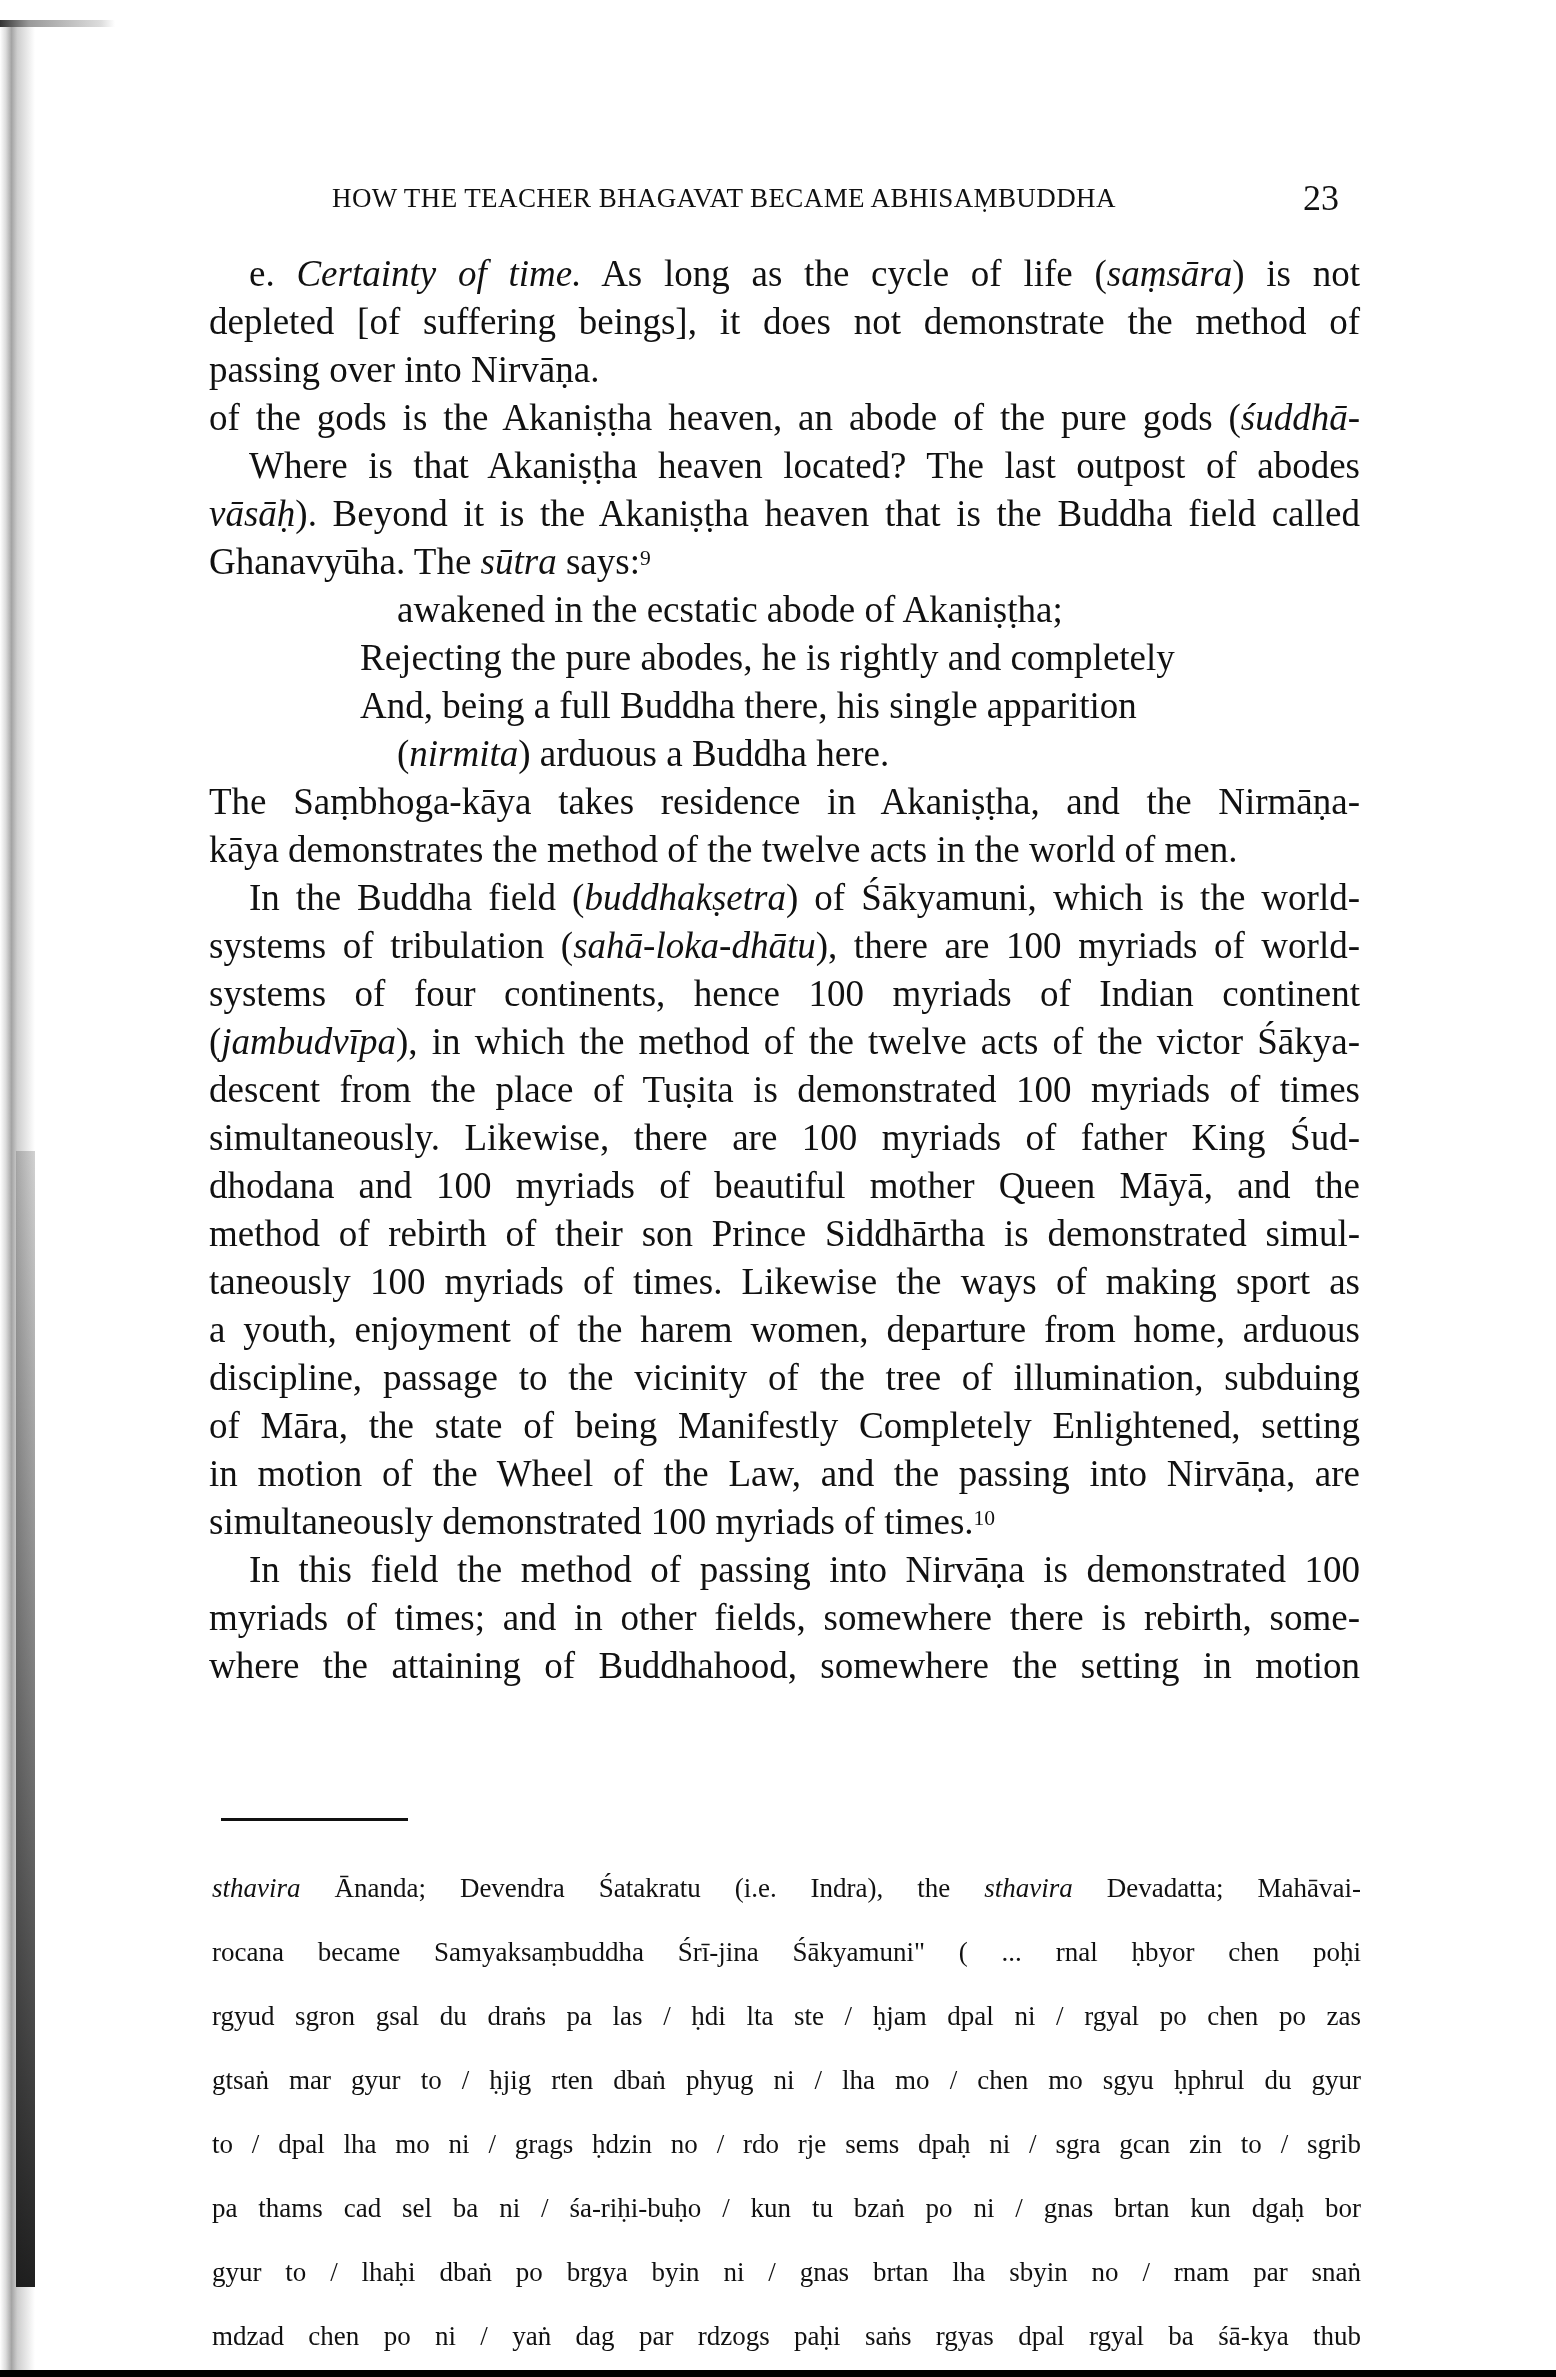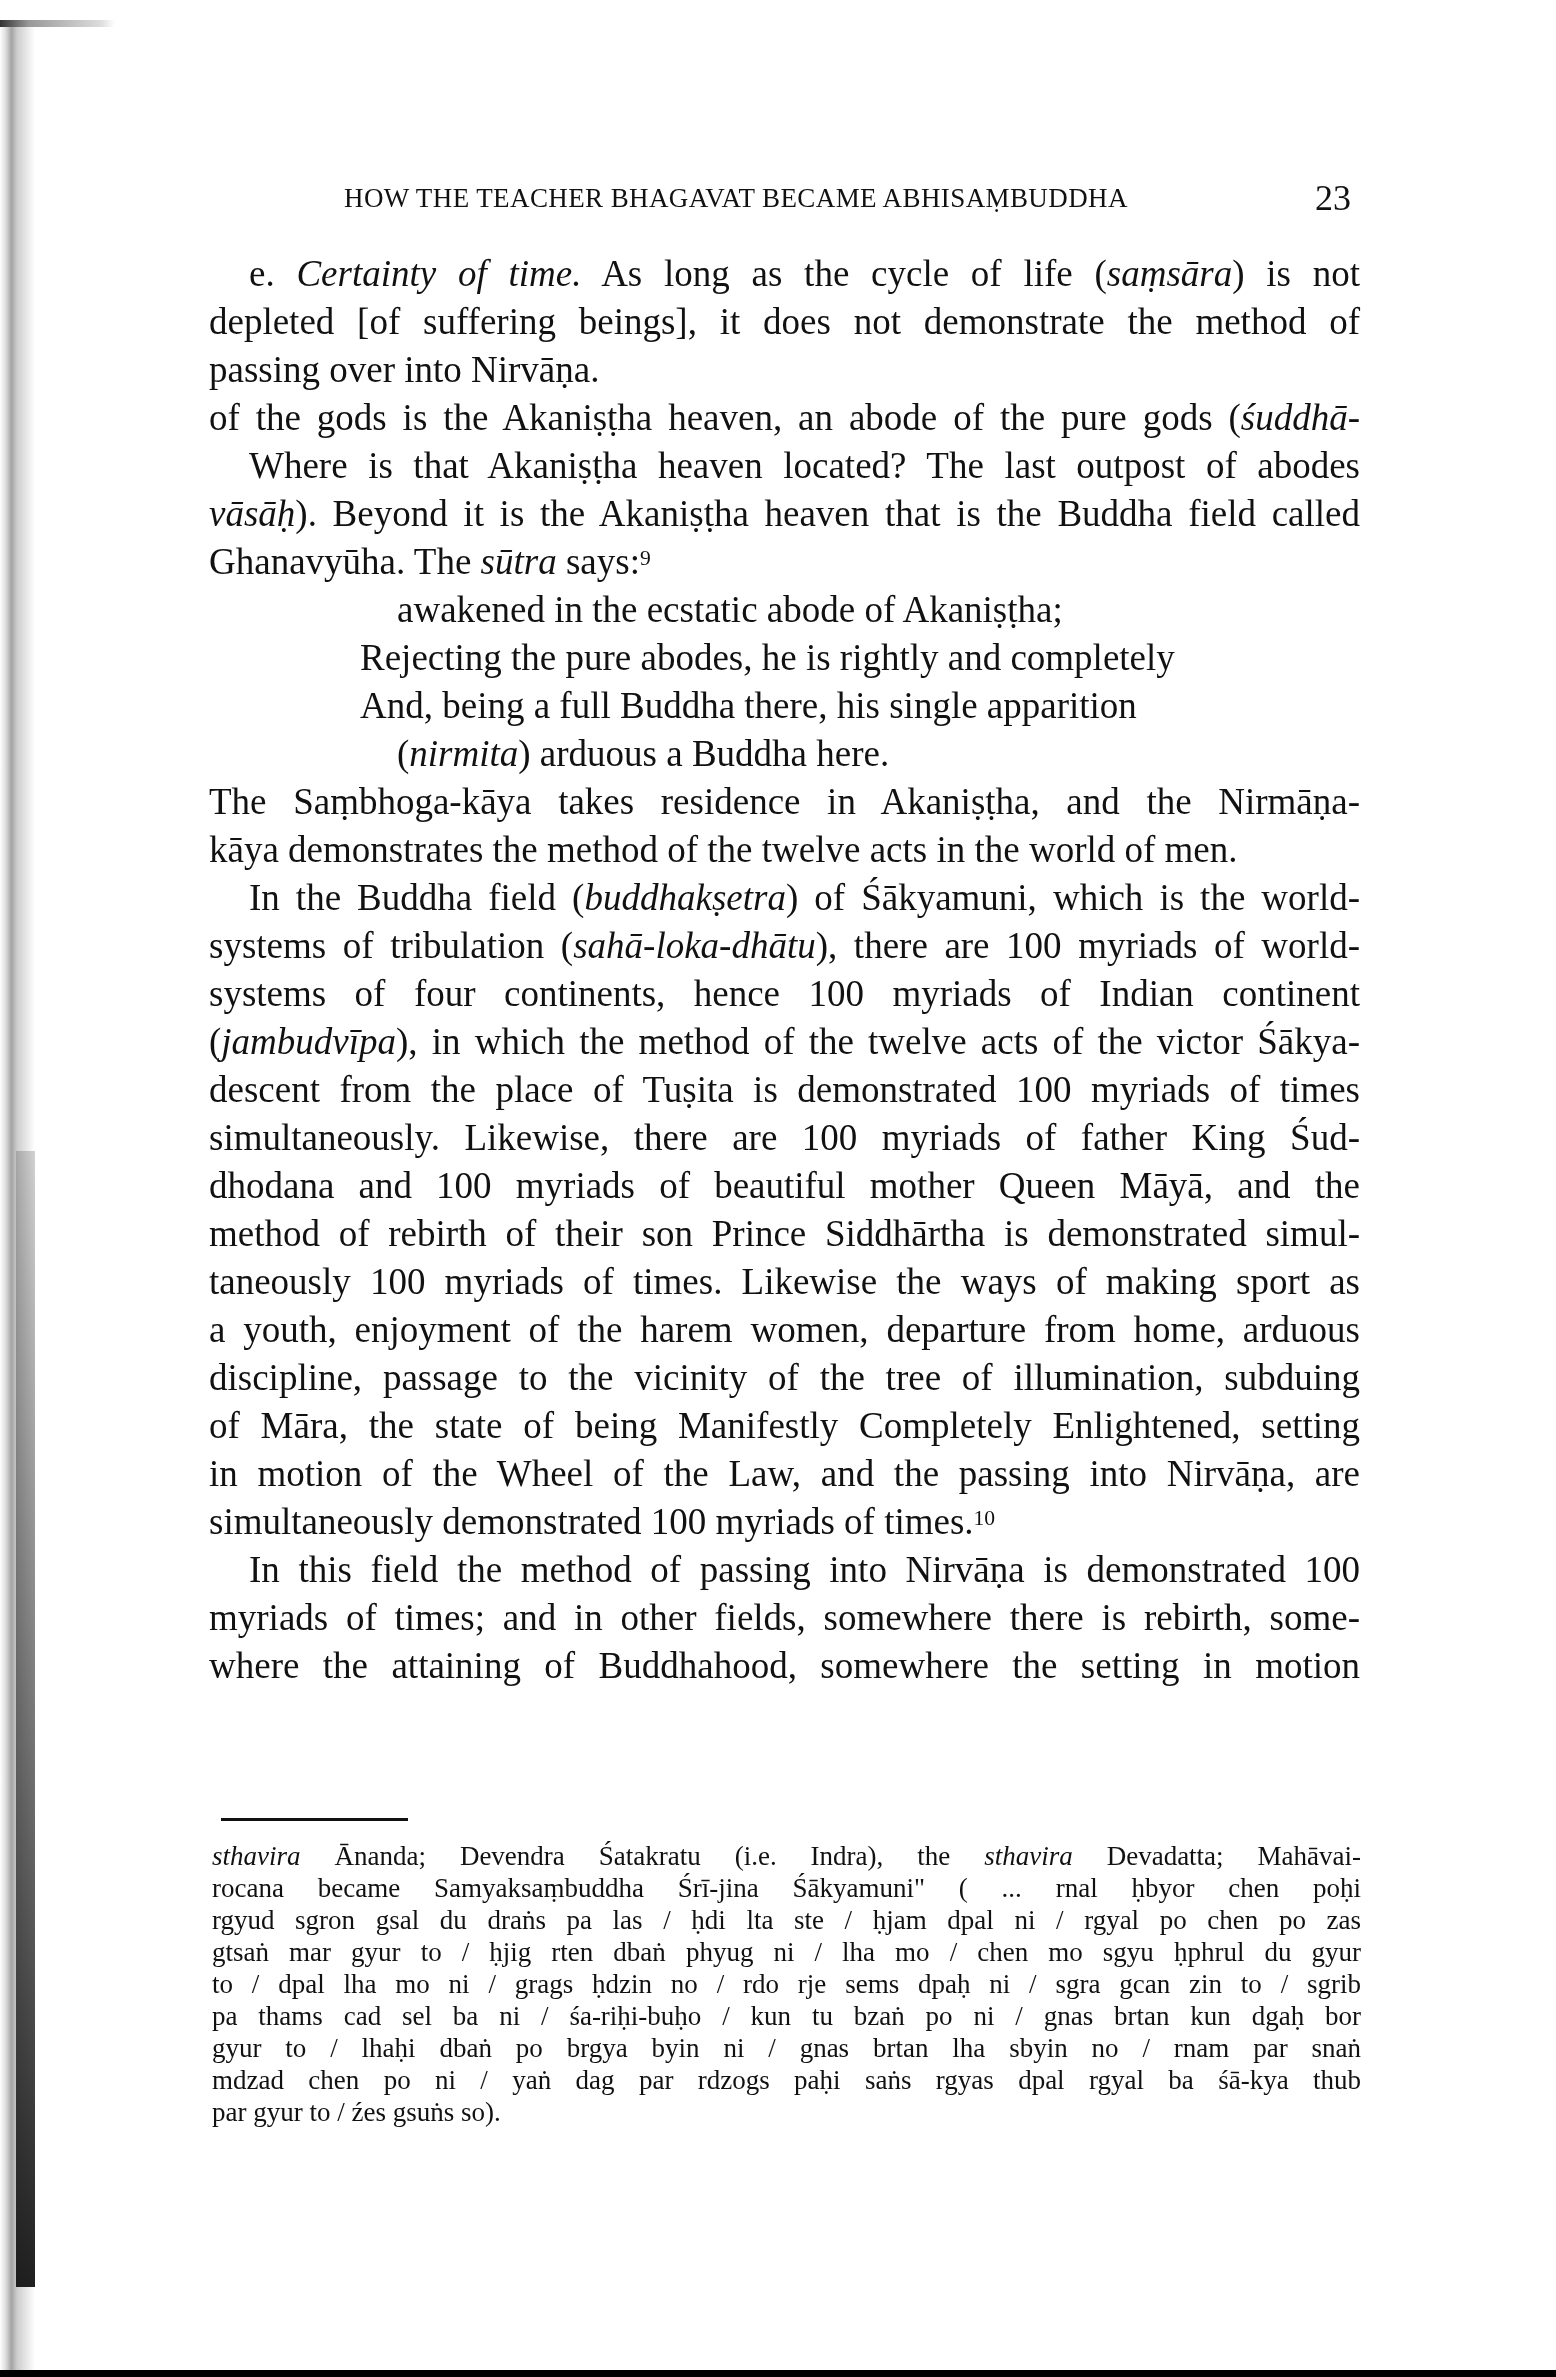--- a/index.html
+++ b/index.html
@@ -5,37 +5,37 @@
   html, body { margin: 0; padding: 0; background: #ffffff; }
   body { width: 1557px; height: 2377px; position: relative; overflow: hidden; font-family: "Liberation Serif", "DejaVu Serif", serif; color: #111; }
   .scan-edge-left { position: absolute; left: 0; top: 21.6px; width: 36px; height: 2352px;
     background: linear-gradient(to right, #ffffff 0px, #d8d8d8 5.8px, #9a9a9a 11.5px, #c8c8c8 17.3px, #ffffff 35px); opacity: 0.9; }
   .scan-edge-left-dark { position: absolute; left: 16px; top: 1151px; width: 18.7px; height: 1136px;
     background: linear-gradient(to bottom, rgba(30,30,30,0.2), rgba(20,20,20,0.95)); }
   .scan-edge-top { position: absolute; left: 0; top: 20px; width: 115px; height: 7.2px;
     background: linear-gradient(to right, #333 0px, #999 29px, #ddd 101px, transparent 115px); }
   .bottom-rule { position: absolute; left: 0; top: 2370px; width: 1557px; height: 7.2px; background: #000; }
 
-  .running-head { position: absolute; top: 183px; left: 344px; width: 1007px; height: 43px; text-align: right; }
+  .running-head { position: absolute; top: 183px; left: 332px; width: 1007px; height: 43px; text-align: right; }
   .running-title { position: absolute; left: 0; top: 0; font-size: 27px; letter-spacing: 0.4px; font-weight: normal; white-space: nowrap; }
   .page-number { position: absolute; right: 0; top: -5.8px; font-size: 36px; }
 
   .body { position: absolute; left: 209px; top: 250px; width: 1151px; font-size: 37px; line-height: 48px; }
   .line { display: block; white-space: nowrap; text-align: justify; text-align-last: justify; height: 48px; }
   .line.last { text-align-last: left; }
   .line.indent { padding-left: 40px; }
   .verse { display: block; white-space: nowrap; height: 48px; }
   .verse.v1 { padding-left: 151px; }
   .verse.v2 { padding-left: 188px; }
   i { font-style: italic; }
   sup { font-size: 21.6px; vertical-align: top; position: relative; top: -4.3px; }
 
   .footnote-rule { position: absolute; left: 221px; top: 1818px; width: 187px; height: 2.9px; background: #111; }
   .footnotes { position: absolute; left: 212px; top: 1840px; width: 1149px; font-size: 27px; line-height: 32px; }
-  .fn-line { display: block; white-space: nowrap; text-align: justify; text-align-last: justify; height: 32px; }
+  .fn-line { display: block; white-space: nowrap; text-align: justify; text-align-last: justify; height: 32px; margin-top: 32px; }
   .fn-line.last { text-align-last: left; }
 </style>
 </head>
 <body>
 
 <div class="scan-edge-left"></div>
 <div class="scan-edge-left-dark"></div>
 <div class="scan-edge-top"></div>
 
 <header class="running-head">

